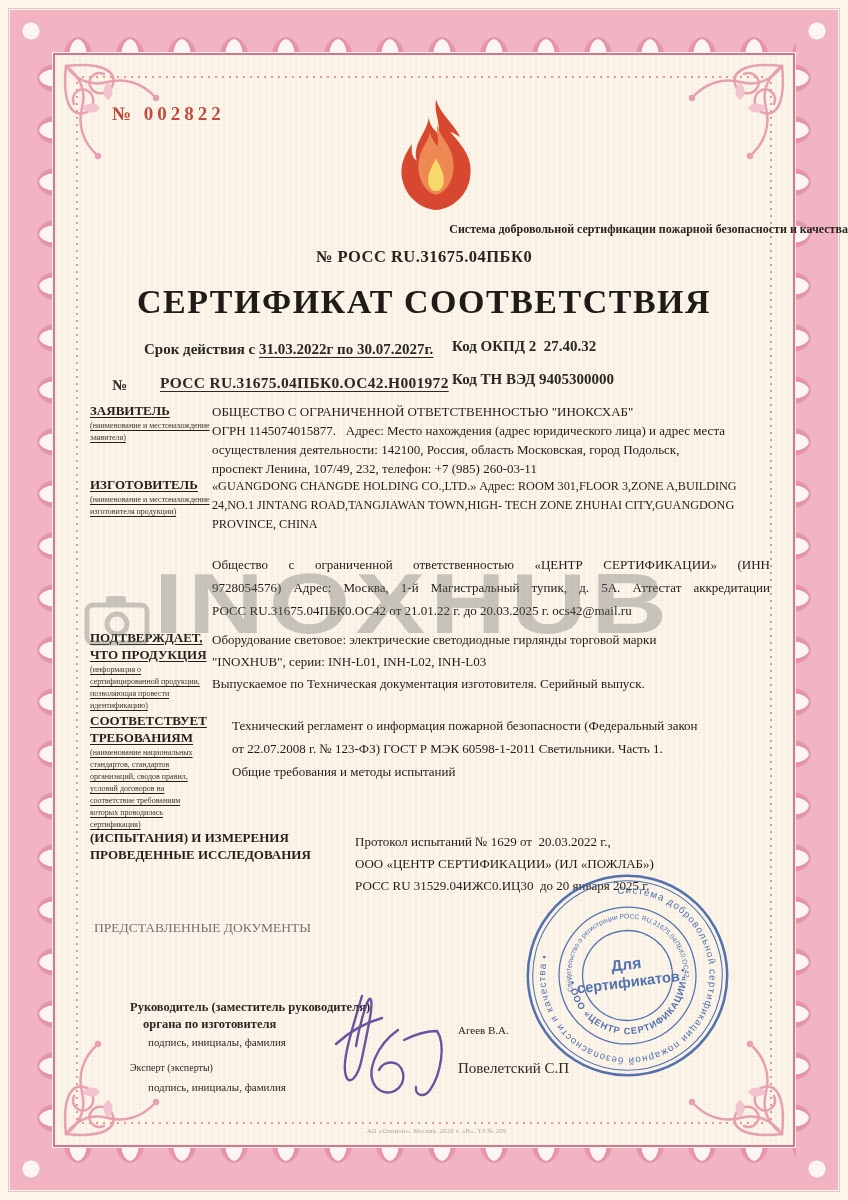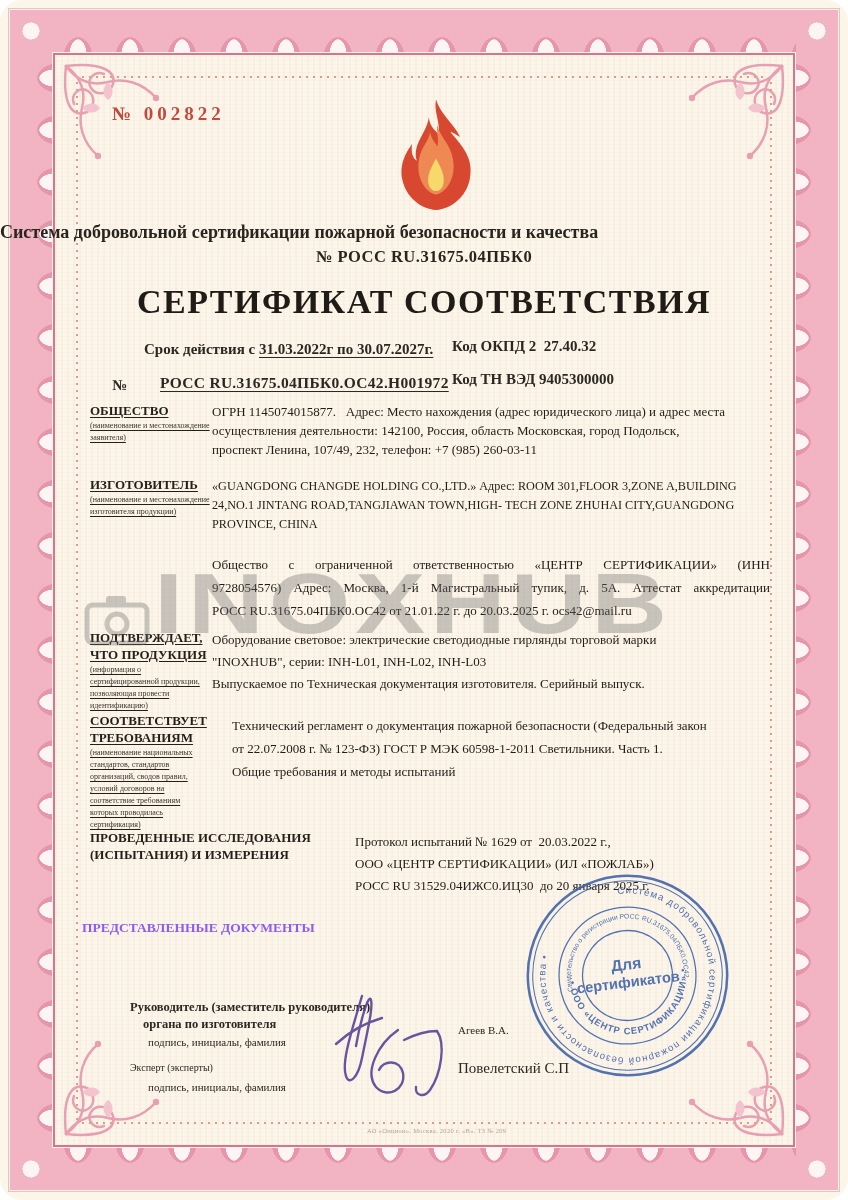--- a/index.html
+++ b/index.html
@@ -1,19 +1,19 @@
 <!DOCTYPE html>
 <html><head>
 <meta charset="utf-8">
 <style>
   html,body { margin:0; padding:0; }
   .page {
     position:relative; width:848px; height:1200px;
     background:#fbf6e9; overflow:hidden;
-    font-family:"Liberation Serif", serif; color:#2b2823;border-radius:22px;
+    font-family:"Liberation Serif", serif; color:#2b2823;
   }
   
   .band-outline { position:absolute; inset:8px; border:1px solid rgba(226,148,164,.55); }
   .band { position:absolute; background-color:#f2b4c2; }
   .band.top { left:52px; right:52px; top:10px; height:42px;
     background-image:
       radial-gradient(ellipse 15px 30px at 50% 112%, #fdf4f6 0 58%, rgba(0,0,0,0) 60%),
       radial-gradient(ellipse 24px 38px at 50% 122%, #e795a9 0 62%, rgba(0,0,0,0) 64%);
     background-size:52px 100%; }
   .band.bottom { left:52px; right:52px; bottom:10px; height:42px;
@@ -48,41 +48,41 @@
     background-image:
       repeating-linear-gradient(90deg, rgba(214,130,140,.05) 0 2px, rgba(0,0,0,0) 2px 6px),
       repeating-linear-gradient(0deg, rgba(214,130,140,.04) 0 1px, rgba(0,0,0,0) 1px 4px); }
   .corner { position:absolute; width:112px; height:112px; z-index:1; }
   .corner.tl{left:58px;top:58px} .corner.tr{right:58px;top:58px;transform:scaleX(-1)}
   .corner.bl{left:58px;bottom:58px;transform:scaleY(-1)} .corner.br{right:58px;bottom:58px;transform:scale(-1,-1)}
   
   .abs { position:absolute; z-index:2; }
   .serial { left:112px; top:103px; font-size:19px; font-weight:600; letter-spacing:4px; color:#c3493c; }
   .flame { left:375px; top:96px; width:122px; height:120px; }
-  .sys1 { left:0; right:0; top:222px; text-align:left; font-weight:700; font-size:18px; color:#28251f; }
+  .sys1 { left:0; right:0; top:222px; text-align:right; font-weight:700; font-size:12px; color:#28251f; }
   .sys2 { left:0; right:0; top:247px; text-align:center; font-weight:700; font-size:16.5px; letter-spacing:.5px; color:#28251f; }
   .doc-title { left:0; right:0; top:283px; text-align:center; font-weight:700; font-size:34px; letter-spacing:1.5px; color:#1f1b16; }
   .validity { left:144px; top:341px; font-size:15px; font-weight:600; white-space:pre; }
   .validity .u { text-decoration:underline; text-underline-offset:3px; }
   .okpd { left:452px; top:338px; font-size:15px; font-weight:600; white-space:pre; }
   .tnved { left:452px; top:371px; font-size:15px; font-weight:600; white-space:pre; }
   .regno-prefix { left:112px; top:377px; font-size:15px; font-weight:700; }
   .regno { left:160px; top:374px; font-size:15.5px; font-weight:700; letter-spacing:.3px;
            text-decoration:underline; text-underline-offset:3px; white-space:pre; }
   .sec-label { left:90px; width:120px; font-size:13px; font-weight:700; line-height:17px;
                text-decoration:underline; text-underline-offset:2px; color:#241f19; }
   .sec-label.noline { text-decoration:none; width:270px; }
   .sub { font-size:8px; font-weight:400; text-decoration:none; line-height:12px; color:#3a352d; margin-top:1px; }
   .content { left:212px; font-size:13px; line-height:19px; color:#201c17; }
   .content .line { white-space:pre; }
   .content .just { white-space:normal; text-align:justify; text-align-last:justify; width:558px; }
   .small .line { font-size:12.2px; }
   .lh22 .line { line-height:22px; }
   .lh23 .line { line-height:23px; }
-  .docs-label { left:82px; top:920px; font-size:13.5px; font-weight:700; color:#8b5cf6; }
+  .docs-label { left:94px; top:920px; font-size:13.5px; font-weight:400; color:#737373; }
   .sig-l1 { left:130px; top:1000px; font-size:12.5px; font-weight:600; }
   .sig-l2 { left:143px; top:1017px; font-size:12.5px; font-weight:600; }
   .sig-l3 { left:148px; top:1036px; font-size:11px; }
   .sig-l4 { left:130px; top:1062px; font-size:10px; font-weight:400; }
   .sig-l5 { left:148px; top:1081px; font-size:11px; }
   .name1 { left:458px; top:1024px; font-size:11px; }
   .name2 { left:458px; top:1060px; font-size:15px; }
   .fineprint { left:367px; top:1127px; font-size:6.5px; color:#b3a593; letter-spacing:.3px; }
   
   .watermark { left:84px; top:550px; width:690px; height:96px; z-index:5; display:flex;
@@ -157,24 +157,25 @@
   <div class="abs sys2">№ РОСС RU.31675.04ПБК0</div>
   <div class="abs doc-title">СЕРТИФИКАТ СООТВЕТСТВИЯ</div>
 
   <div class="abs validity"><span>Срок действия с </span><span class="u">31.03.2022г по 30.07.2027г.</span></div>
   <div class="abs okpd">Код ОКПД 2  27.40.32</div>
   <div class="abs regno-prefix">№</div>
   <div class="abs regno">РОСС RU.31675.04ПБК0.ОС42.Н001972</div>
   <div class="abs tnved">Код ТН ВЭД 9405300000</div>
 
   <div class="abs sec-label" style="top:402px">
-    <span>ОБЩЕСТВО</span>
+    <span>ЗАЯВИТЕЛЬ</span>
     <div class="sub">(наименование и местонахождение заявителя)</div>
   </div>
   <div class="abs content" style="top:402px">
+    <div class="line">ОБЩЕСТВО С ОГРАНИЧЕННОЙ ОТВЕТСТВЕННОСТЬЮ "ИНОКСХАБ"</div>
     <div class="line">ОГРН 1145074015877.   Адрес: Место нахождения (адрес юридического лица) и адрес места</div>
     <div class="line">осуществления деятельности: 142100, Россия, область Московская, город Подольск,</div>
     <div class="line">проспект Ленина, 107/49, 232, телефон: +7 (985) 260-03-11</div>
   </div>
 
   <div class="abs sec-label" style="top:476px">
     <span>ИЗГОТОВИТЕЛЬ</span>
     <div class="sub">(наименование и местонахождение изготовителя продукции)</div>
   </div>
   <div class="abs content small" style="top:477px">
@@ -199,28 +200,28 @@
     <div class="line">"INOXHUB", серии: INH-L01, INH-L02, INH-L03</div>
     <div class="line">Выпускаемое по Техническая документация изготовителя. Серийный выпуск.</div>
   </div>
 
   <div class="abs sec-label" style="top:712px">
     <div>СООТВЕТСТВУЕТ</div>
     <div>ТРЕБОВАНИЯМ</div>
     <div class="sub">(наименование национальных стандартов, стандартов организаций, сводов правил, условий договоров на соответствие требованиям которых проводилась сертификация)</div>
   </div>
   <div class="abs content lh23" style="top:714px; left:232px">
-    <div class="line">Технический регламент о документация пожарной безопасности (Федеральный закон</div>
+    <div class="line">Технический регламент о информация пожарной безопасности (Федеральный закон</div>
     <div class="line">от 22.07.2008 г. № 123-ФЗ) ГОСТ Р МЭК 60598-1-2011 Светильники. Часть 1.</div>
     <div class="line">Общие требования и методы испытаний</div>
   </div>
 
   <div class="abs sec-label noline" style="top:829px">
+    <div>(ИСПЫТАНИЯ) И ИЗМЕРЕНИЯ</div>
     <div>ПРОВЕДЕННЫЕ ИССЛЕДОВАНИЯ</div>
-    <div>(ИСПЫТАНИЯ) И ИЗМЕРЕНИЯ</div>
   </div>
   <div class="abs content lh22" style="top:831px; left:355px">
     <div class="line">Протокол испытаний № 1629 от  20.03.2022 г.,</div>
     <div class="line">ООО «ЦЕНТР СЕРТИФИКАЦИИ» (ИЛ «ПОЖЛАБ»)</div>
     <div class="line">РОСС RU 31529.04ИЖС0.ИЦ30  до 20 января 2025 г.</div>
   </div>
 
   <div class="abs docs-label">ПРЕДСТАВЛЕННЫЕ ДОКУМЕНТЫ</div>
 
   <div class="abs watermark">

